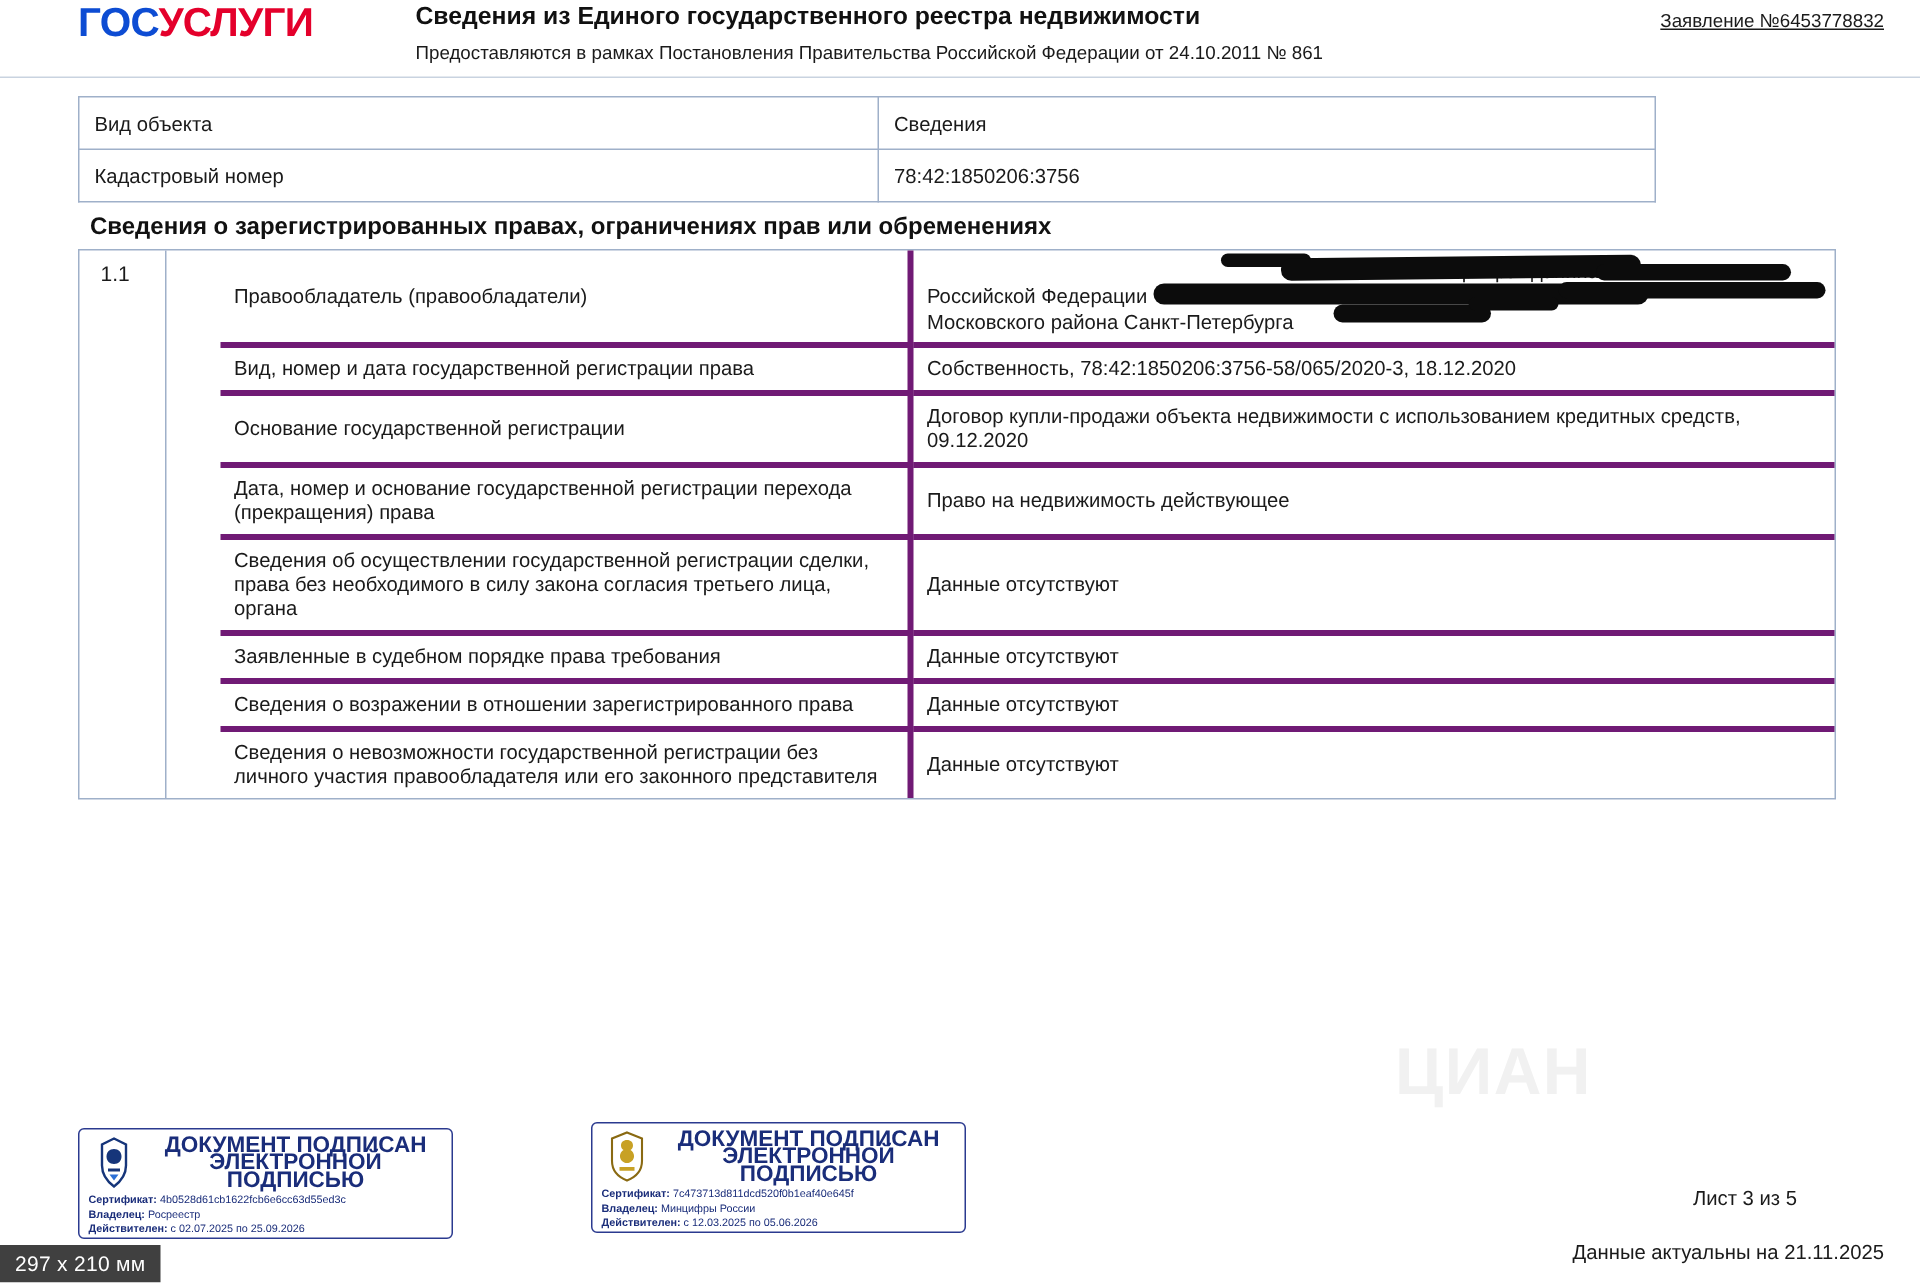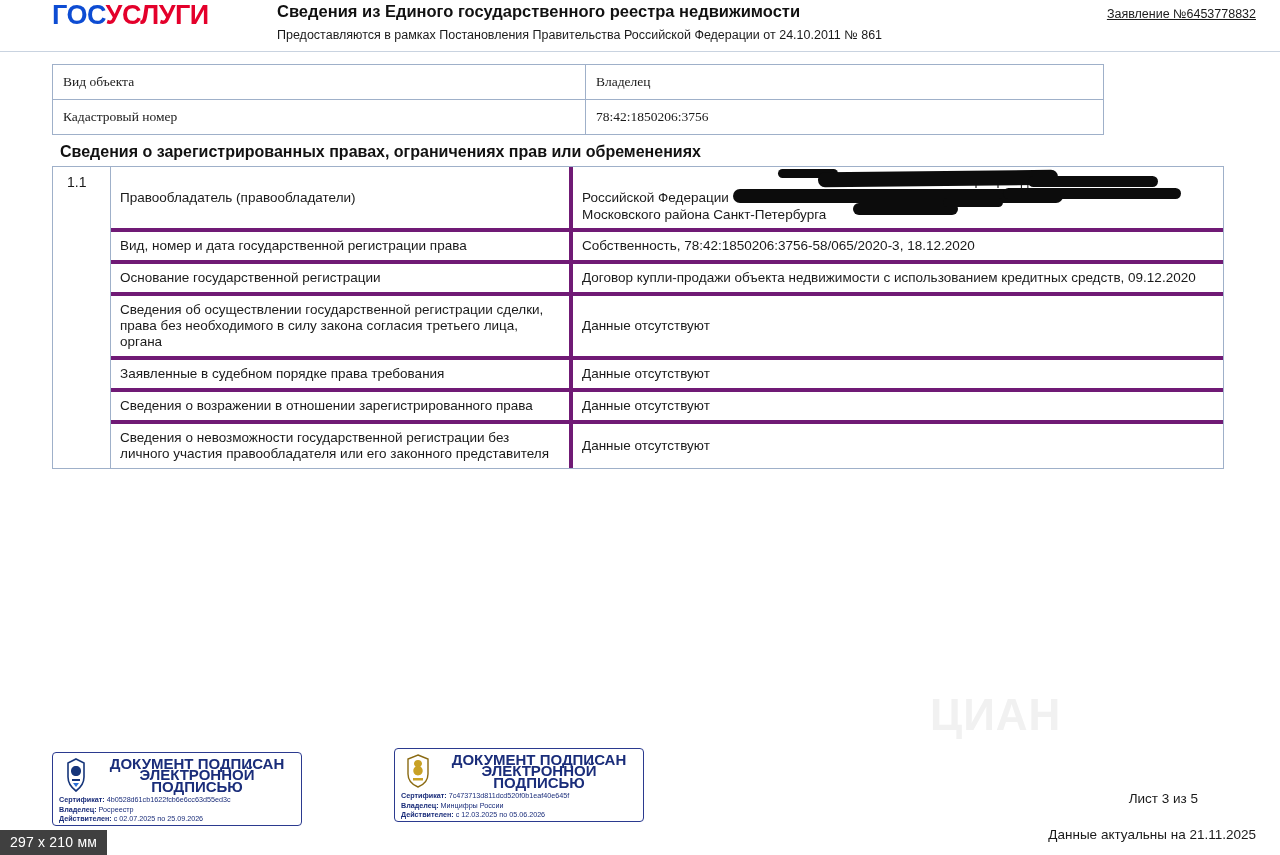--- a/index.html
+++ b/index.html
@@ -71,21 +71,20 @@
   }
 
   
   .obj-table {
     position: absolute;
     left: 52px;
     top: 64px;
     width: 1052px;
     border-collapse: collapse;
     table-layout: fixed;
-    font-family: Liberation Serif, serif;
   }
   .obj-table td {
     border: 1px solid #9fb0c9;
     padding: 6px 10px;
     font-size: 13.5px;
     height: 22px;
     vertical-align: middle;
   }
   .obj-table td.label { width: 512px; }
 
@@ -99,20 +98,21 @@
   }
 
   .rights-wrap {
     position: absolute;
     left: 52px;
     top: 166px;
     width: 1172px;
     border: 1px solid #9fb0c9;
     box-sizing: border-box;
     display: flex;
+    gap: 36px;
   }
   .rights-num {
     width: 58px;
     flex: 0 0 58px;
     border-right: 1px solid #9fb0c9;
     font-size: 14px;
     padding: 7px 0 0 14px;
     box-sizing: border-box;
   }
   .rights-table {
@@ -246,21 +246,21 @@
       <div class="header-title">Сведения из Единого государственного реестра недвижимости</div>
       <div class="header-sub">Предоставляются в рамках Постановления Правительства Российской Федерации от 24.10.2011 № 861</div>
     </div>
     <div class="header-right">Заявление №6453778832</div>
   </div>
 
   <table class="obj-table">
     <tbody>
         <tr>
       <td class="label">Вид объекта</td>
-      <td>Владелец</td>
+      <td>Сведения</td>
     </tr>
     <tr>
       <td class="label">Кадастровый номер</td>
       <td>78:42:1850206:3756</td>
     </tr>
   </tbody>
     </table>
 
   <div class="section-title">Сведения о зарегистрированных правах, ограничениях прав или обременениях</div>
 
@@ -287,20 +287,24 @@
       </tr>
       <tr>
         <td>Вид, номер и дата  государственной регистрации права</td>
         <td>Собственность, 78:42:1850206:3756-58/065/2020-3, 18.12.2020</td>
       </tr>
       <tr>
         <td>Основание государственной регистрации</td>
         <td>Договор купли-продажи объекта недвижимости с использованием кредитных средств, 09.12.2020</td>
       </tr>
       <tr>
+        <td>Дата, номер и основание государственной регистрации перехода (прекращения) права</td>
+        <td>Право на недвижимость действующее</td>
+      </tr>
+      <tr>
         <td>Сведения об осуществлении государственной регистрации сделки, права без необходимого в силу закона согласия третьего лица, органа</td>
         <td>Данные отсутствуют</td>
       </tr>
       <tr>
         <td>Заявленные в судебном порядке права требования</td>
         <td>Данные отсутствуют</td>
       </tr>
       <tr>
         <td>Сведения о возражении в отношении зарегистрированного права</td>
         <td>Данные отсутствуют</td>

